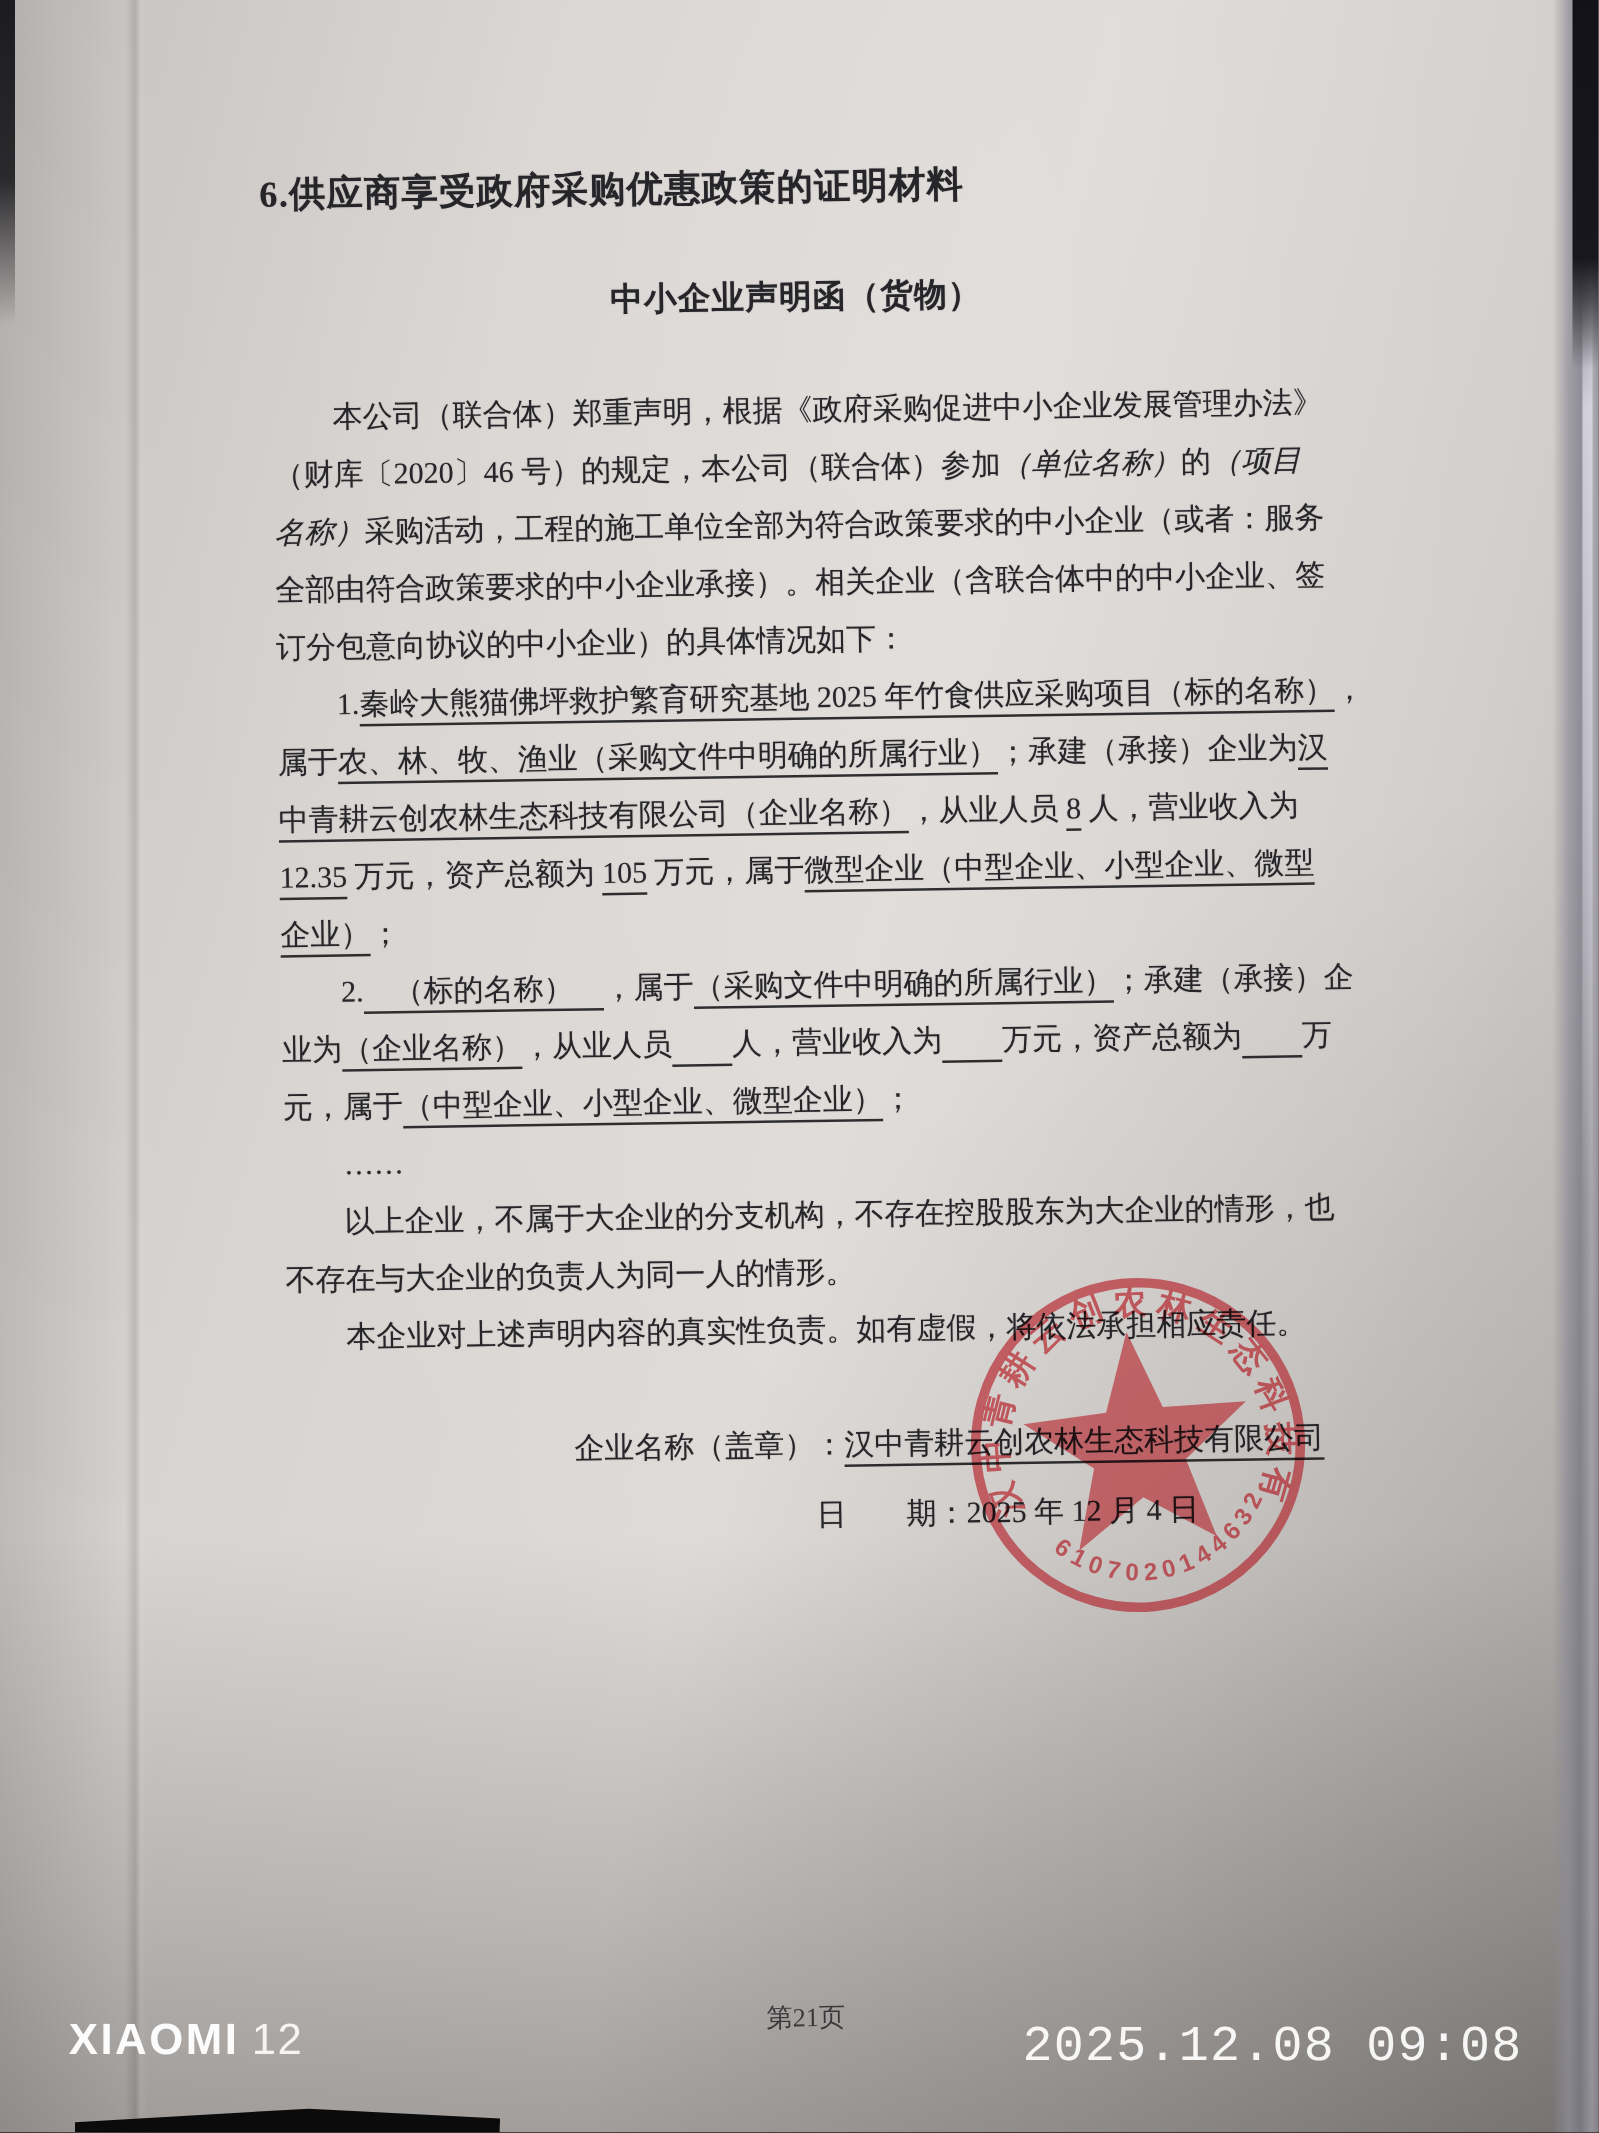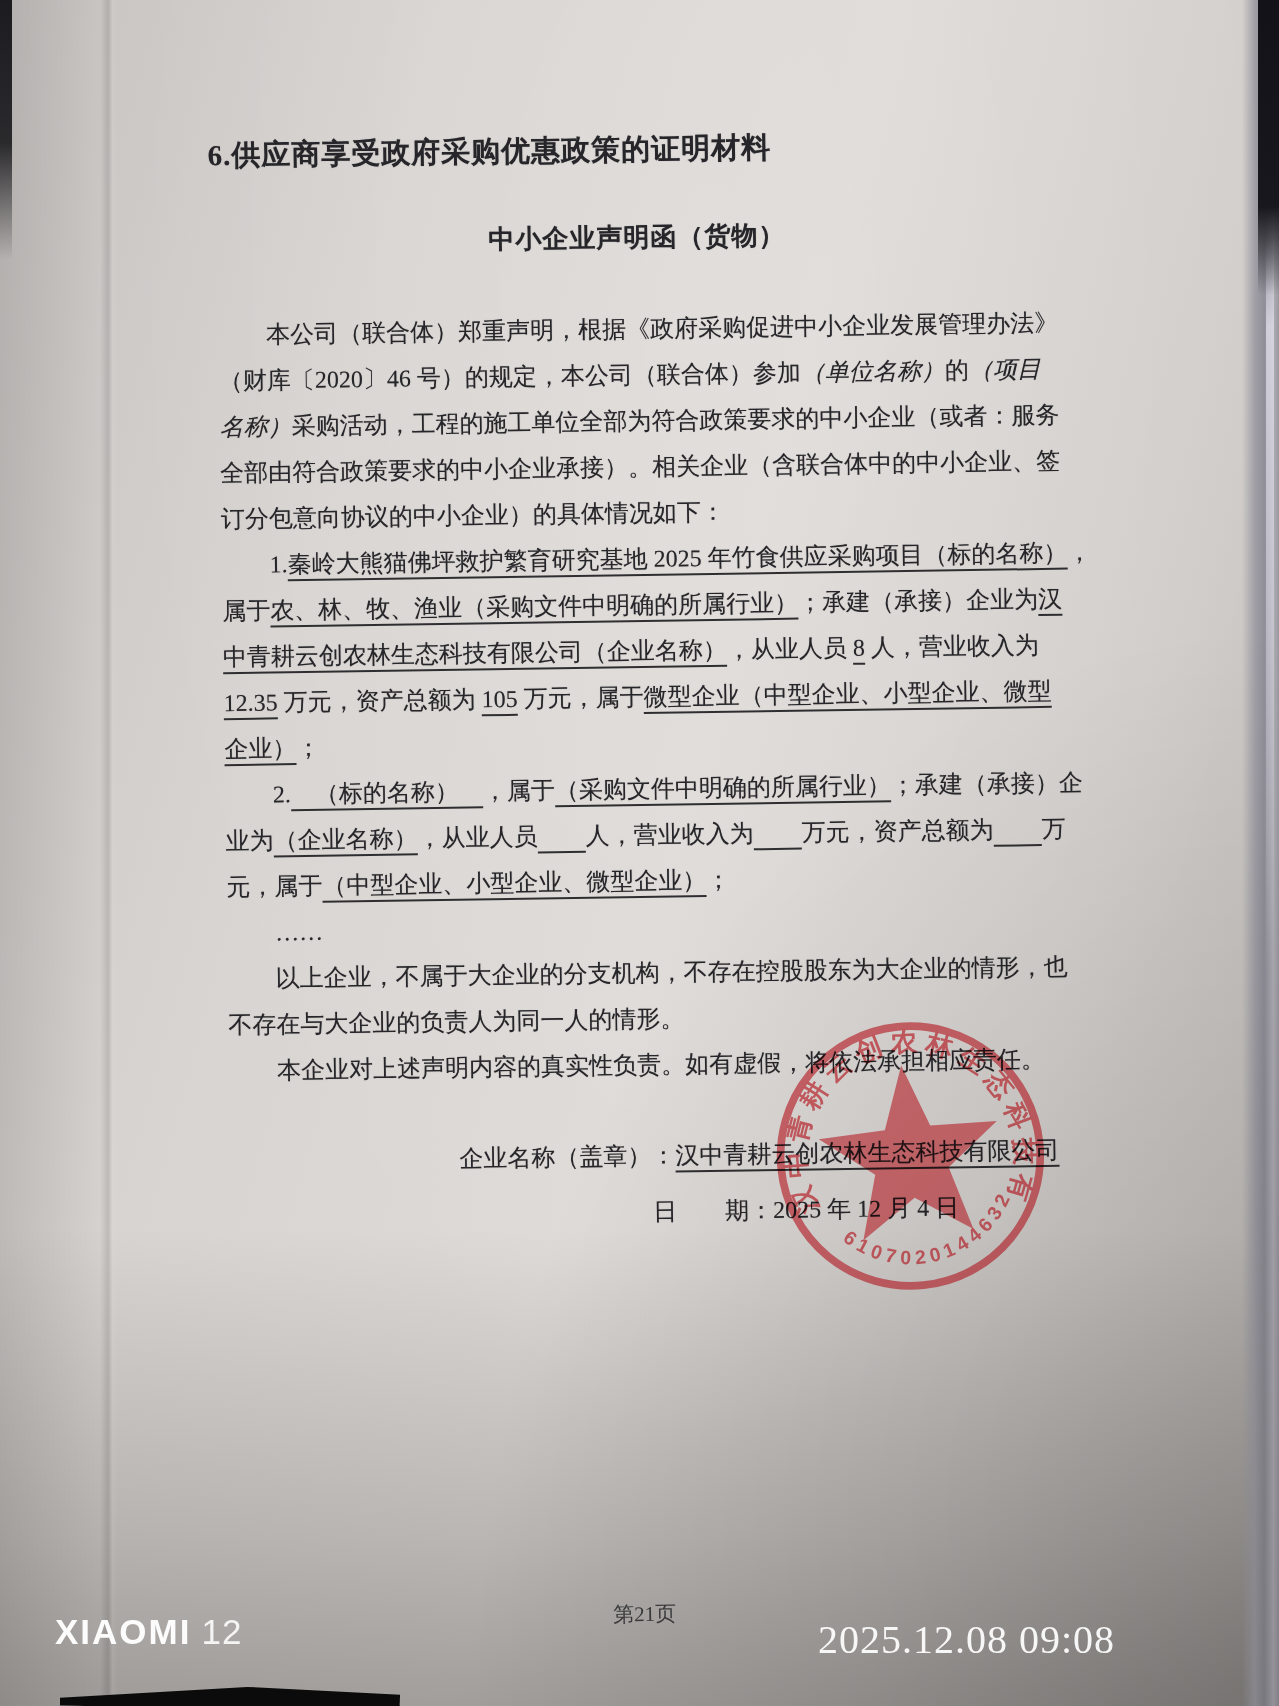--- a/index.html
+++ b/index.html
@@ -54,21 +54,21 @@
 
   
   .stamp{position:absolute;left:768px;top:1022px;width:276px;height:276px;
     opacity:.8;mix-blend-mode:multiply;transform:rotate(-5deg);}
 
   
   .brand{position:absolute;left:55px;top:1612px;font-family:"Liberation Sans","DejaVu Sans",sans-serif;
     color:#fcfcfc;font-size:35px;letter-spacing:1px;white-space:nowrap;}
   .brand b{font-weight:700;letter-spacing:2px;}
   .brand span{font-weight:300;color:rgba(255,255,255,.88);margin-left:10px;}
-  .stamp-time{position:absolute;left:818px;top:1616px;font-family:Liberation Serif, serif;
+  .stamp-time{position:absolute;left:818px;top:1616px;font-family:Liberation Mono, monospace;
     font-weight:400;font-size:40px;color:rgba(255,255,255,.93);letter-spacing:1px;white-space:nowrap;}
 </style>
 </head>
 <body>
 
 <div class="photo">
   <div class="crease-b"></div>
   <div class="crease-a"></div>
   <div class="edge-left"></div>
   <div class="edge-right"></div>

